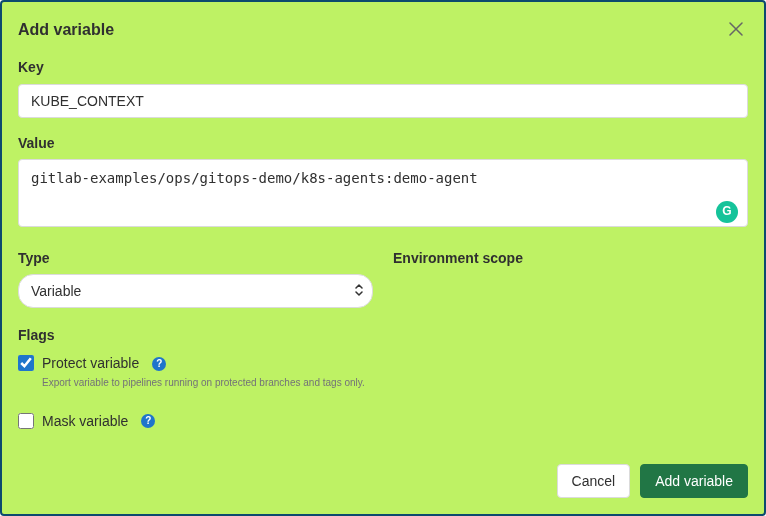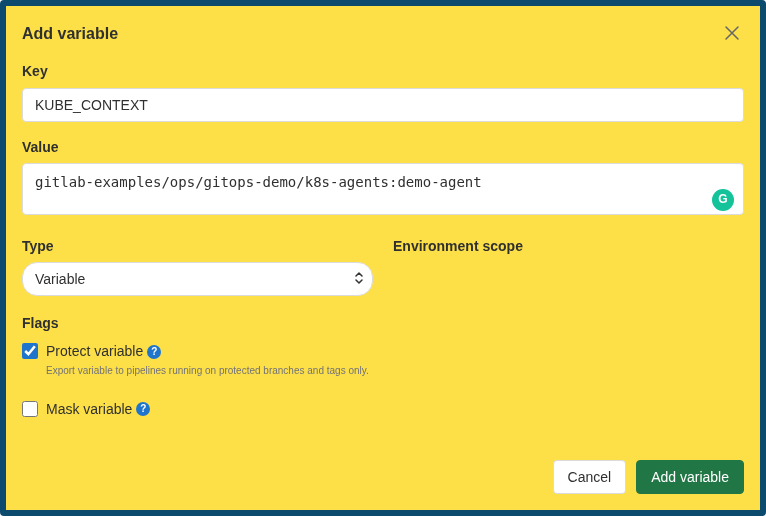--- a/index.html
+++ b/index.html
@@ -6,25 +6,25 @@
   body {
     font-family: -apple-system, BlinkMacSystemFont, "Segoe UI", Helvetica, Arial, sans-serif;
     background: #fff;
     color: #303030;
     font-size: 14px;
     line-height: 1.4;
   }
   .modal {
     width: 766px;
     height: 516px;
-    border: 6px solid #0c4a6e;
+    border: 2px solid #0c4a6e;
     border-radius: 4px;
     padding: 16px 16px 24px 16px;
     position: relative;
-    background: #fde047;
+    background: #bef264;
   }
   .title-row {
     display: flex;
     align-items: center;
     justify-content: space-between;
     margin-bottom: 16px;
   }
   .title {
     font-size: 16px;
     font-weight: 600;
@@ -65,21 +65,21 @@
     position: relative;
   }
   .value-area {
     width: 100%;
     padding: 10px 12px;
     font-size: 14px;
     border: 1px solid #dbdbdb;
     border-radius: 4px;
     font-family: SFMono-Regular, Menlo, Monaco, Consolas, monospace;
     resize: none;
-    height: 52px;
+    height: 68px;
     color: #303030;
   }
   .grammarly-badge {
     position: absolute;
     right: 10px;
     bottom: 10px;
     width: 22px;
     height: 22px;
     border-radius: 50%;
     background: #15c39a;
@@ -148,21 +148,21 @@
     cursor: pointer;
   }
   .checkbox-content {
     flex: 1;
   }
   .checkbox-label {
     font-size: 14px;
     color: #303030;
     display: flex;
     align-items: center;
-    gap: 4px;
+    gap: 13px;
   }
   .checkbox-desc {
     font-size: 10px;
     color: #737278;
     margin-top: 2px;
   }
   .help-icon {
     display: inline-flex;
     width: 14px;
     height: 14px;

